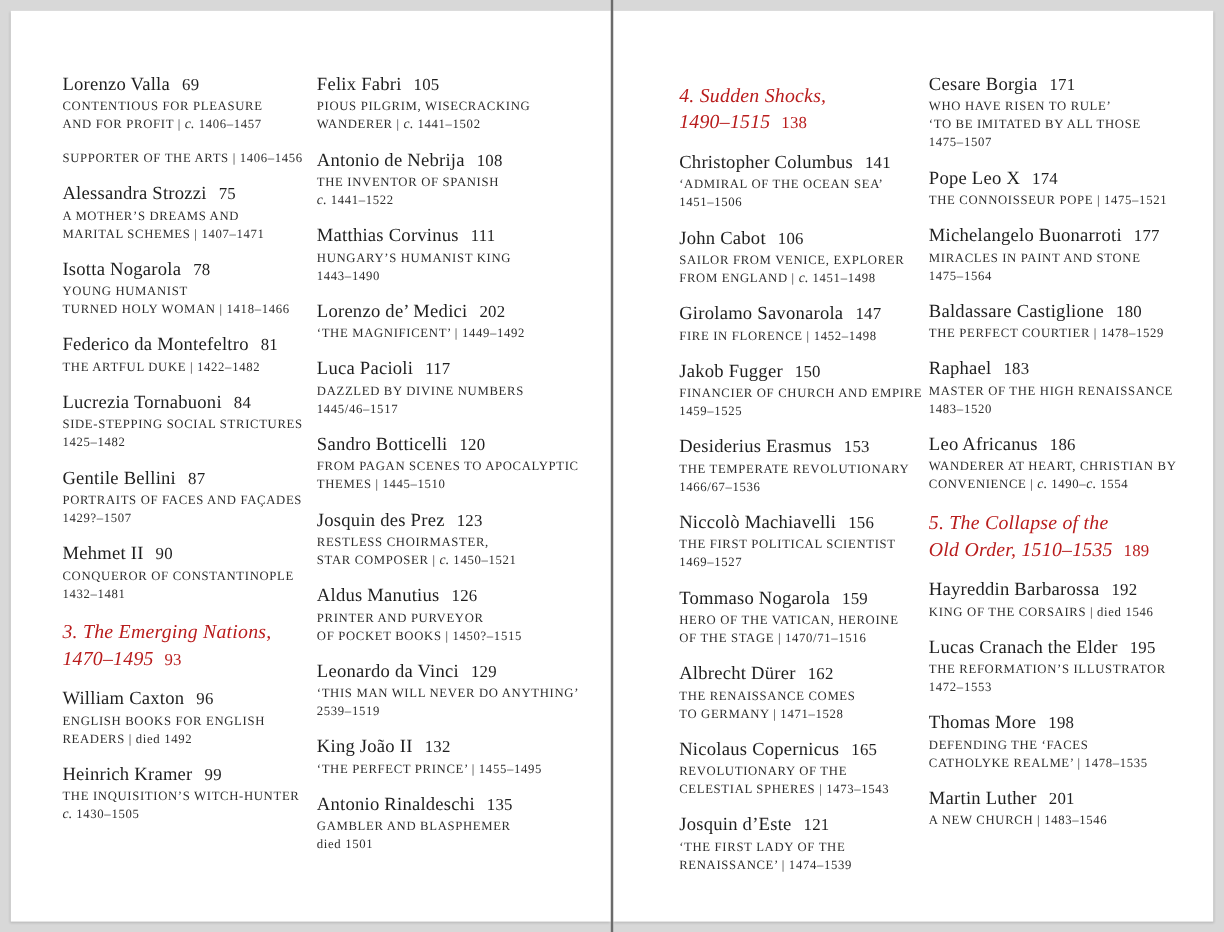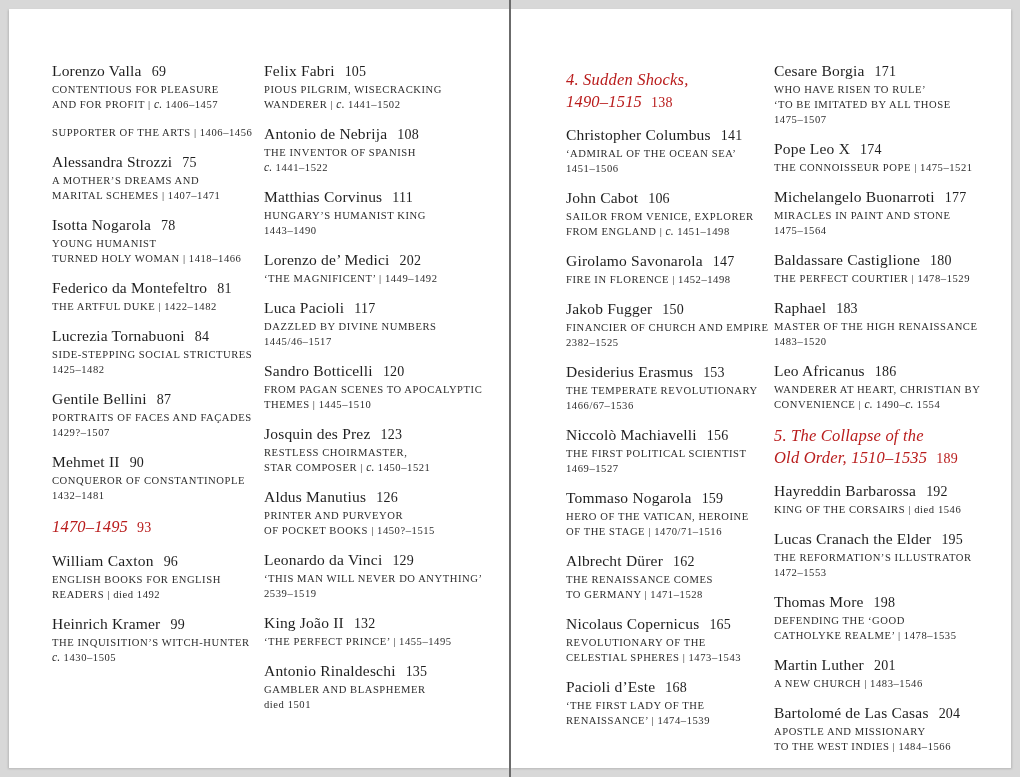--- a/index.html
+++ b/index.html
@@ -116,20 +116,21 @@
         <div class="entry-name-line"><span>Gentile Bellini</span><span class="entry-page">87</span></div>
         <div class="desc-line">PORTRAITS OF FACES AND FAÇADES</div>
         <div class="desc-line">1429?–1507</div>
       </div>
       <div class="entry">
         <div class="entry-name-line"><span>Mehmet II</span><span class="entry-page">90</span></div>
         <div class="desc-line">CONQUEROR OF CONSTANTINOPLE</div>
         <div class="desc-line">1432–1481</div>
       </div>
       <div class="section">
+        <div class="sec-line"><span>3. </span><span>The Emerging Nations,</span></div>
         <div class="sec-line"><span>1470–1495</span><span class="sec-page">93</span></div>
       </div>
       <div class="entry">
         <div class="entry-name-line"><span>William Caxton</span><span class="entry-page">96</span></div>
         <div class="desc-line">ENGLISH BOOKS FOR ENGLISH</div>
         <div class="desc-line">READERS | died 1492</div>
       </div>
       <div class="entry">
         <div class="entry-name-line"><span>Heinrich Kramer</span><span class="entry-page">99</span></div>
         <div class="desc-line">THE INQUISITION’S WITCH-HUNTER</div>
@@ -206,21 +207,21 @@
         <div class="desc-line">SAILOR FROM VENICE, EXPLORER</div>
         <div class="desc-line">FROM ENGLAND | <i class="circa">c.</i> 1451–1498</div>
       </div>
       <div class="entry">
         <div class="entry-name-line"><span>Girolamo Savonarola</span><span class="entry-page">147</span></div>
         <div class="desc-line">FIRE IN FLORENCE | 1452–1498</div>
       </div>
       <div class="entry">
         <div class="entry-name-line"><span>Jakob Fugger</span><span class="entry-page">150</span></div>
         <div class="desc-line">FINANCIER OF CHURCH AND EMPIRE</div>
-        <div class="desc-line">2382–1525</div>
+        <div class="desc-line">1459–1525</div>
       </div>
       <div class="entry">
         <div class="entry-name-line"><span>Desiderius Erasmus</span><span class="entry-page">153</span></div>
         <div class="desc-line">THE TEMPERATE REVOLUTIONARY</div>
         <div class="desc-line">1466/67–1536</div>
       </div>
       <div class="entry">
         <div class="entry-name-line"><span>Niccolò Machiavelli</span><span class="entry-page">156</span></div>
         <div class="desc-line">THE FIRST POLITICAL SCIENTIST</div>
         <div class="desc-line">1469–1527</div>
@@ -234,21 +235,21 @@
         <div class="entry-name-line"><span>Albrecht Dürer</span><span class="entry-page">162</span></div>
         <div class="desc-line">THE RENAISSANCE COMES</div>
         <div class="desc-line">TO GERMANY | 1471–1528</div>
       </div>
       <div class="entry">
         <div class="entry-name-line"><span>Nicolaus Copernicus</span><span class="entry-page">165</span></div>
         <div class="desc-line">REVOLUTIONARY OF THE</div>
         <div class="desc-line">CELESTIAL SPHERES | 1473–1543</div>
       </div>
       <div class="entry">
-        <div class="entry-name-line"><span>Pacioli d’Este</span><span class="entry-page">168</span></div>
+        <div class="entry-name-line"><span>Josquin d’Este</span><span class="entry-page">121</span></div>
         <div class="desc-line">‘THE FIRST LADY OF THE</div>
         <div class="desc-line">RENAISSANCE’ | 1474–1539</div>
       </div>
     </div>
   <div class="col col-3">
       <div class="entry">
         <div class="entry-name-line"><span>Cesare Borgia</span><span class="entry-page">171</span></div>
         <div class="desc-line">WHO HAVE RISEN TO RULE’</div>
         <div class="desc-line">‘TO BE IMITATED BY ALL THOSE</div>
         <div class="desc-line">1475–1507</div>
@@ -284,26 +285,21 @@
         <div class="entry-name-line"><span>Hayreddin Barbarossa</span><span class="entry-page">192</span></div>
         <div class="desc-line">KING OF THE CORSAIRS | died 1546</div>
       </div>
       <div class="entry">
         <div class="entry-name-line"><span>Lucas Cranach the Elder</span><span class="entry-page">195</span></div>
         <div class="desc-line">THE REFORMATION’S ILLUSTRATOR</div>
         <div class="desc-line">1472–1553</div>
       </div>
       <div class="entry">
         <div class="entry-name-line"><span>Thomas More</span><span class="entry-page">198</span></div>
-        <div class="desc-line">DEFENDING THE ‘GOOD</div>
+        <div class="desc-line">DEFENDING THE ‘FACES</div>
         <div class="desc-line">CATHOLYKE REALME’ | 1478–1535</div>
       </div>
       <div class="entry">
         <div class="entry-name-line"><span>Martin Luther</span><span class="entry-page">201</span></div>
         <div class="desc-line">A NEW CHURCH | 1483–1546</div>
       </div>
-      <div class="entry">
-        <div class="entry-name-line"><span>Bartolomé de Las Casas</span><span class="entry-page">204</span></div>
-        <div class="desc-line">APOSTLE AND MISSIONARY</div>
-        <div class="desc-line">TO THE WEST INDIES | 1484–1566</div>
-      </div>
     </div>
 </div>
 
 </body></html>

